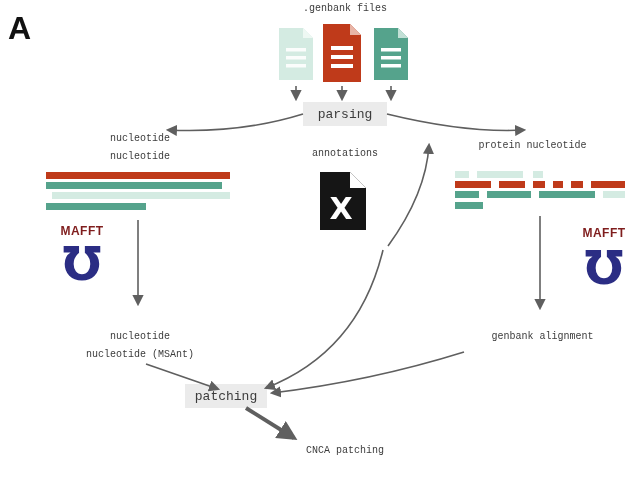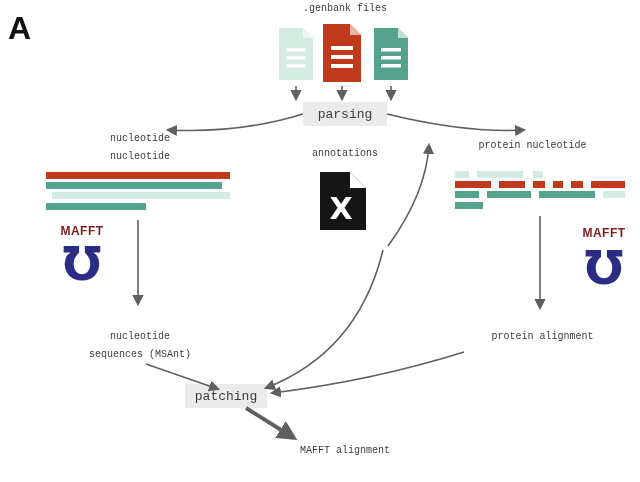--- a/index.html
+++ b/index.html
@@ -113,31 +113,31 @@
     <span class="mafft-glyph">Ω</span>
   </div>
 
   <div class="abs mafft-label" style="left:574px;top:226px;width:60px;">MAFFT</div>
   <div class="abs" style="left:576px;top:240px;width:56px;height:56px;">
     <span class="mafft-glyph">Ω</span>
   </div>
 
   <div class="abs mono center" style="left:40px;top:328px;width:200px;">
     <div>nucleotide</div>
-    <div>sequences (MSAnt)</div>
+    <div>nucleotide (MSAnt)</div>
   </div>
 
   <div class="abs mono center" style="left:450px;top:328px;width:185px;">
-    <div>protein alignment</div>
+    <div>genbank alignment</div>
   </div>
 
   <div class="abs gray-box" id="patching-box">patching</div>
 
   <div class="abs mono center" style="left:265px;top:442px;width:160px;">
-    <div>MAFFT alignment</div>
+    <div>CNCA patching</div>
   </div>
 
   <svg class="abs" id="arrows" width="640" height="482" viewBox="0 0 640 482">
     <defs>
       <marker id="ah" viewBox="0 0 10 10" refX="8" refY="5" markerWidth="7" markerHeight="7" orient="auto" markerUnits="strokeWidth">
         <path d="M0,0 L10,5 L0,10 z" fill="#5f5f5f"></path>
       </marker>
       <marker id="ahBig" viewBox="0 0 10 10" refX="8" refY="5" markerWidth="5" markerHeight="5" orient="auto" markerUnits="strokeWidth">
         <path d="M0,0 L10,5 L0,10 z" fill="#5f5f5f"></path>
       </marker>

